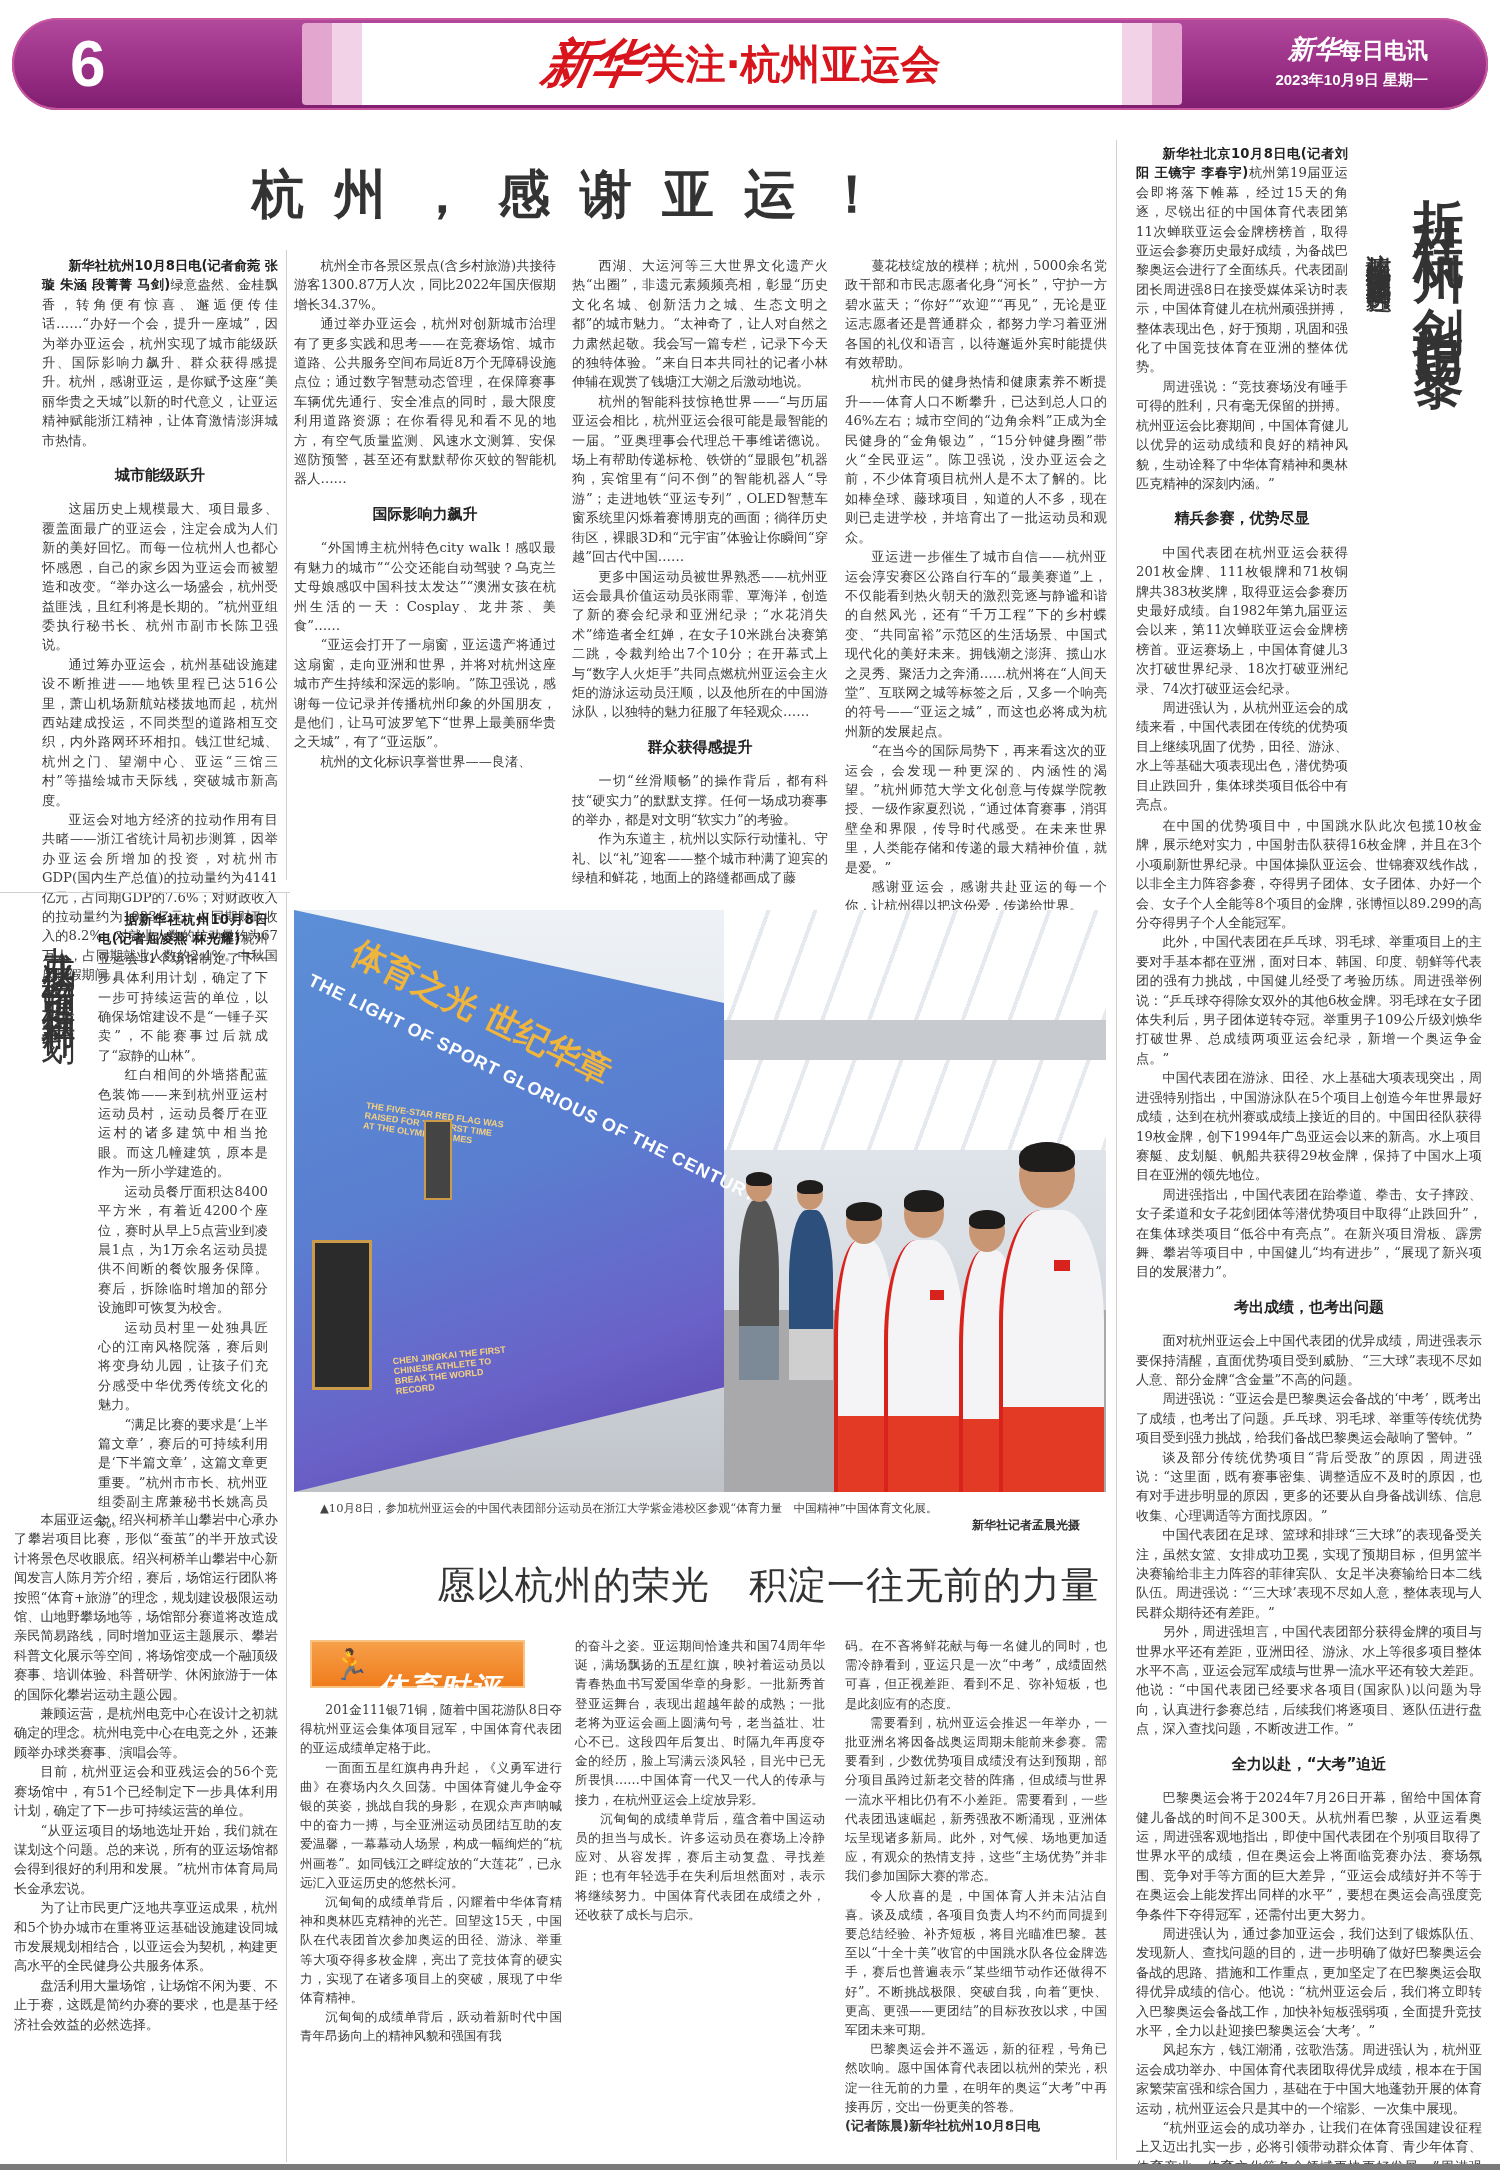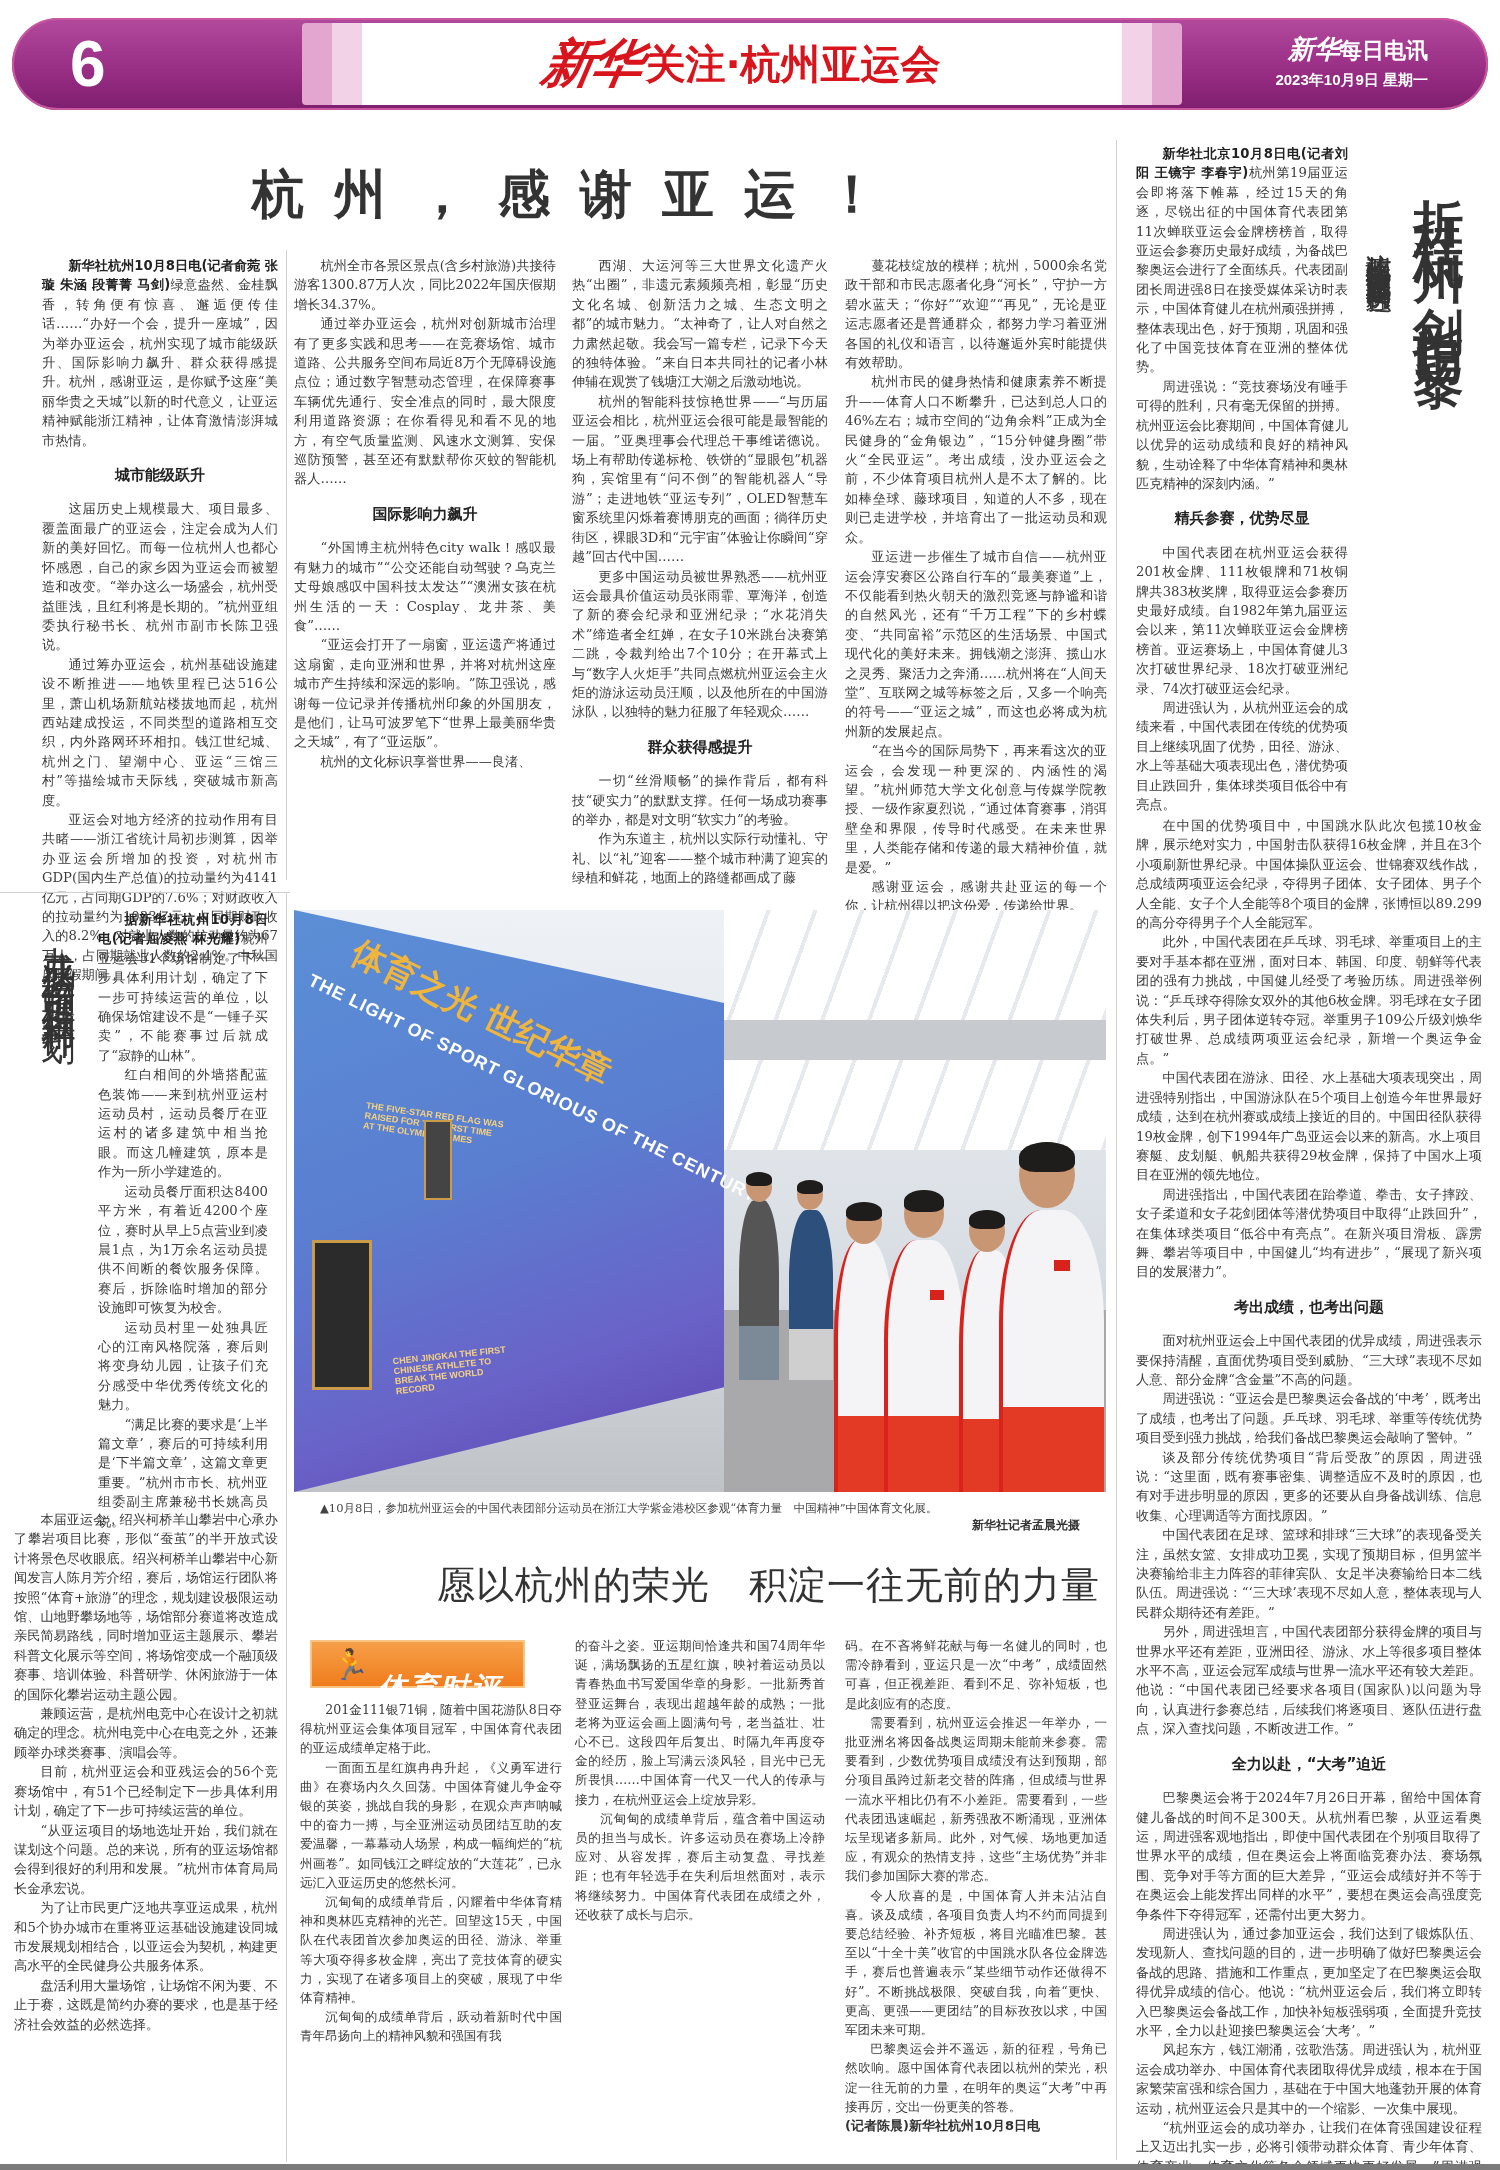--- a/index.html
+++ b/index.html
@@ -134,41 +134,41 @@
   <p>西湖、大运河等三大世界文化遗产火热“出圈”，非遗元素频频亮相，彰显“历史文化名城、创新活力之城、生态文明之都”的城市魅力。“太神奇了，让人对自然之力肃然起敬。我会写一篇专栏，记录下今天的独特体验。”来自日本共同社的记者小林伸辅在观赏了钱塘江大潮之后激动地说。</p>
   <p>杭州的智能科技惊艳世界——“与历届亚运会相比，杭州亚运会很可能是最智能的一届。”亚奥理事会代理总干事维诺德说。场上有帮助传递标枪、铁饼的“显眼包”机器狗，宾馆里有“问不倒”的智能机器人“导游”；走进地铁“亚运专列”，OLED智慧车窗系统里闪烁着赛博朋克的画面；徜徉历史街区，裸眼3D和“元宇宙”体验让你瞬间“穿越”回古代中国……</p>
   <p>更多中国运动员被世界熟悉——杭州亚运会最具价值运动员张雨霏、覃海洋，创造了新的赛会纪录和亚洲纪录；“水花消失术”缔造者全红婵，在女子10米跳台决赛第二跳，令裁判给出7个10分；在开幕式上与“数字人火炬手”共同点燃杭州亚运会主火炬的游泳运动员汪顺，以及他所在的中国游泳队，以独特的魅力征服了年轻观众……</p>
   <div class="sub">群众获得感提升</div>
   <p>一切“丝滑顺畅”的操作背后，都有科技“硬实力”的默默支撑。任何一场成功赛事的举办，都是对文明“软实力”的考验。</p>
   <p>作为东道主，杭州以实际行动懂礼、守礼、以“礼”迎客——整个城市种满了迎宾的绿植和鲜花，地面上的路缝都画成了藤</p>
 </div>
 
 <div class="abs col" style="left:845px; top:256px; width:262px;">
   <p>蔓花枝绽放的模样；杭州，5000余名党政干部和市民志愿者化身“河长”，守护一方碧水蓝天；“你好”“欢迎”“再见”，无论是亚运志愿者还是普通群众，都努力学习着亚洲各国的礼仪和语言，以待邂逅外宾时能提供有效帮助。</p>
-  <p>杭州市民的健身热情和健康素养不断提升——体育人口不断攀升，已达到总人口的46%左右；城市空间的“边角余料”正成为全民健身的“金角银边”，“15分钟健身圈”带火“全民亚运”。考出成绩，没办亚运会之前，不少体育项目杭州人是不太了解的。比如棒垒球、藤球项目，知道的人不多，现在则已走进学校，并培育出了一批运动员和观众。</p>
+  <p>杭州市民的健身热情和健康素养不断提升——体育人口不断攀升，已达到总人口的46%左右；城市空间的“边角余料”正成为全民健身的“金角银边”，“15分钟健身圈”带火“全民亚运”。陈卫强说，没办亚运会之前，不少体育项目杭州人是不太了解的。比如棒垒球、藤球项目，知道的人不多，现在则已走进学校，并培育出了一批运动员和观众。</p>
   <p>亚运进一步催生了城市自信——杭州亚运会淳安赛区公路自行车的“最美赛道”上，不仅能看到热火朝天的激烈竞逐与静谧和谐的自然风光，还有“千万工程”下的乡村蝶变、“共同富裕”示范区的生活场景、中国式现代化的美好未来。拥钱潮之澎湃、揽山水之灵秀、聚活力之奔涌……杭州将在“人间天堂”、互联网之城等标签之后，又多一个响亮的符号——“亚运之城”，而这也必将成为杭州新的发展起点。</p>
   <p>“在当今的国际局势下，再来看这次的亚运会，会发现一种更深的、内涵性的渴望。”杭州师范大学文化创意与传媒学院教授、一级作家夏烈说，“通过体育赛事，消弭壁垒和界限，传导时代感受。在未来世界里，人类能存储和传递的最大精神价值，就是爱。”</p>
   <p>感谢亚运会，感谢共赴亚运的每一个你，让杭州得以把这份爱，传递给世界。</p>
 </div>
 
 <div class="abs rule-v" style="left:1116px; top:140px; height:2020px;"></div>
 
 <div class="abs vtitle" style="left:1406px; top:160px; font-size:50px; font-weight:bold; letter-spacing:18px;">折桂杭州 剑指巴黎</div>
 <div class="abs vtitle" style="left:1362px; top:232px; font-size:26px; letter-spacing:2px;">访杭州亚运会中国体育代表团副团长周进强</div>
 
 <div class="abs col" style="left:1136px; top:144px; width:212px;">
   <p><span class="lead">新华社北京10月8日电(记者刘阳 王镜宇 李春宇)</span><span>杭州第19届亚运会即将落下帷幕，经过15天的角逐，尽锐出征的中国体育代表团第11次蝉联亚运会金牌榜榜首，取得亚运会参赛历史最好成绩，为备战巴黎奥运会进行了全面练兵。代表团副团长周进强8日在接受媒体采访时表示，中国体育健儿在杭州顽强拼搏，整体表现出色，好于预期，巩固和强化了中国竞技体育在亚洲的整体优势。</span></p>
   <p>周进强说：“竞技赛场没有唾手可得的胜利，只有毫无保留的拼搏。杭州亚运会比赛期间，中国体育健儿以优异的运动成绩和良好的精神风貌，生动诠释了中华体育精神和奥林匹克精神的深刻内涵。”</p>
   <div class="sub">精兵参赛，优势尽显</div>
   <p>中国代表团在杭州亚运会获得201枚金牌、111枚银牌和71枚铜牌共383枚奖牌，取得亚运会参赛历史最好成绩。自1982年第九届亚运会以来，第11次蝉联亚运会金牌榜榜首。亚运赛场上，中国体育健儿3次打破世界纪录、18次打破亚洲纪录、74次打破亚运会纪录。</p>
   <p>周进强认为，从杭州亚运会的成绩来看，中国代表团在传统的优势项目上继续巩固了优势，田径、游泳、水上等基础大项表现出色，潜优势项目止跌回升，集体球类项目低谷中有亮点。</p>
 </div>
 
 <div class="abs col" style="left:1136px; top:816px; width:346px;">
-  <p>在中国的优势项目中，中国跳水队此次包揽10枚金牌，展示绝对实力，中国射击队获得16枚金牌，并且在3个小项刷新世界纪录。中国体操队亚运会、世锦赛双线作战，总成绩两项亚运会纪录，夺得男子团体、女子团体、男子个人全能、女子个人全能等8个项目的金牌，张博恒以89.299的高分夺得男子个人全能冠军。</p>
+  <p>在中国的优势项目中，中国跳水队此次包揽10枚金牌，展示绝对实力，中国射击队获得16枚金牌，并且在3个小项刷新世界纪录。中国体操队亚运会、世锦赛双线作战，以非全主力阵容参赛，夺得男子团体、女子团体、办好一个会、女子个人全能等8个项目的金牌，张博恒以89.299的高分夺得男子个人全能冠军。</p>
   <p>此外，中国代表团在乒乓球、羽毛球、举重项目上的主要对手基本都在亚洲，面对日本、韩国、印度、朝鲜等代表团的强有力挑战，中国健儿经受了考验历练。周进强举例说：“乒乓球夺得除女双外的其他6枚金牌。羽毛球在女子团体失利后，男子团体逆转夺冠。举重男子109公斤级刘焕华打破世界、总成绩两项亚运会纪录，新增一个奥运争金点。”</p>
   <p>中国代表团在游泳、田径、水上基础大项表现突出，周进强特别指出，中国游泳队在5个项目上创造今年世界最好成绩，达到在杭州赛或成绩上接近的目的。中国田径队获得19枚金牌，创下1994年广岛亚运会以来的新高。水上项目赛艇、皮划艇、帆船共获得29枚金牌，保持了中国水上项目在亚洲的领先地位。</p>
   <p>周进强指出，中国代表团在跆拳道、拳击、女子摔跤、女子柔道和女子花剑团体等潜优势项目中取得“止跌回升”，在集体球类项目“低谷中有亮点”。在新兴项目滑板、霹雳舞、攀岩等项目中，中国健儿“均有进步”，“展现了新兴项目的发展潜力”。</p>
   <div class="sub">考出成绩，也考出问题</div>
   <p>面对杭州亚运会上中国代表团的优异成绩，周进强表示要保持清醒，直面优势项目受到威胁、“三大球”表现不尽如人意、部分金牌“含金量”不高的问题。</p>
   <p>周进强说：“亚运会是巴黎奥运会备战的‘中考’，既考出了成绩，也考出了问题。乒乓球、羽毛球、举重等传统优势项目受到强力挑战，给我们备战巴黎奥运会敲响了警钟。”</p>
   <p>谈及部分传统优势项目“背后受敌”的原因，周进强说：“这里面，既有赛事密集、调整适应不及时的原因，也有对手进步明显的原因，更多的还要从自身备战训练、信息收集、心理调适等方面找原因。”</p>
   <p>中国代表团在足球、篮球和排球“三大球”的表现备受关注，虽然女篮、女排成功卫冕，实现了预期目标，但男篮半决赛输给非主力阵容的菲律宾队、女足半决赛输给日本二线队伍。周进强说：“‘三大球’表现不尽如人意，整体表现与人民群众期待还有差距。”</p>
   <p>另外，周进强坦言，中国代表团部分获得金牌的项目与世界水平还有差距，亚洲田径、游泳、水上等很多项目整体水平不高，亚运会冠军成绩与世界一流水平还有较大差距。他说：“中国代表团已经要求各项目(国家队)以问题为导向，认真进行参赛总结，后续我们将逐项目、逐队伍进行盘点，深入查找问题，不断改进工作。”</p>
   <div class="sub">全力以赴，“大考”迫近</div>

